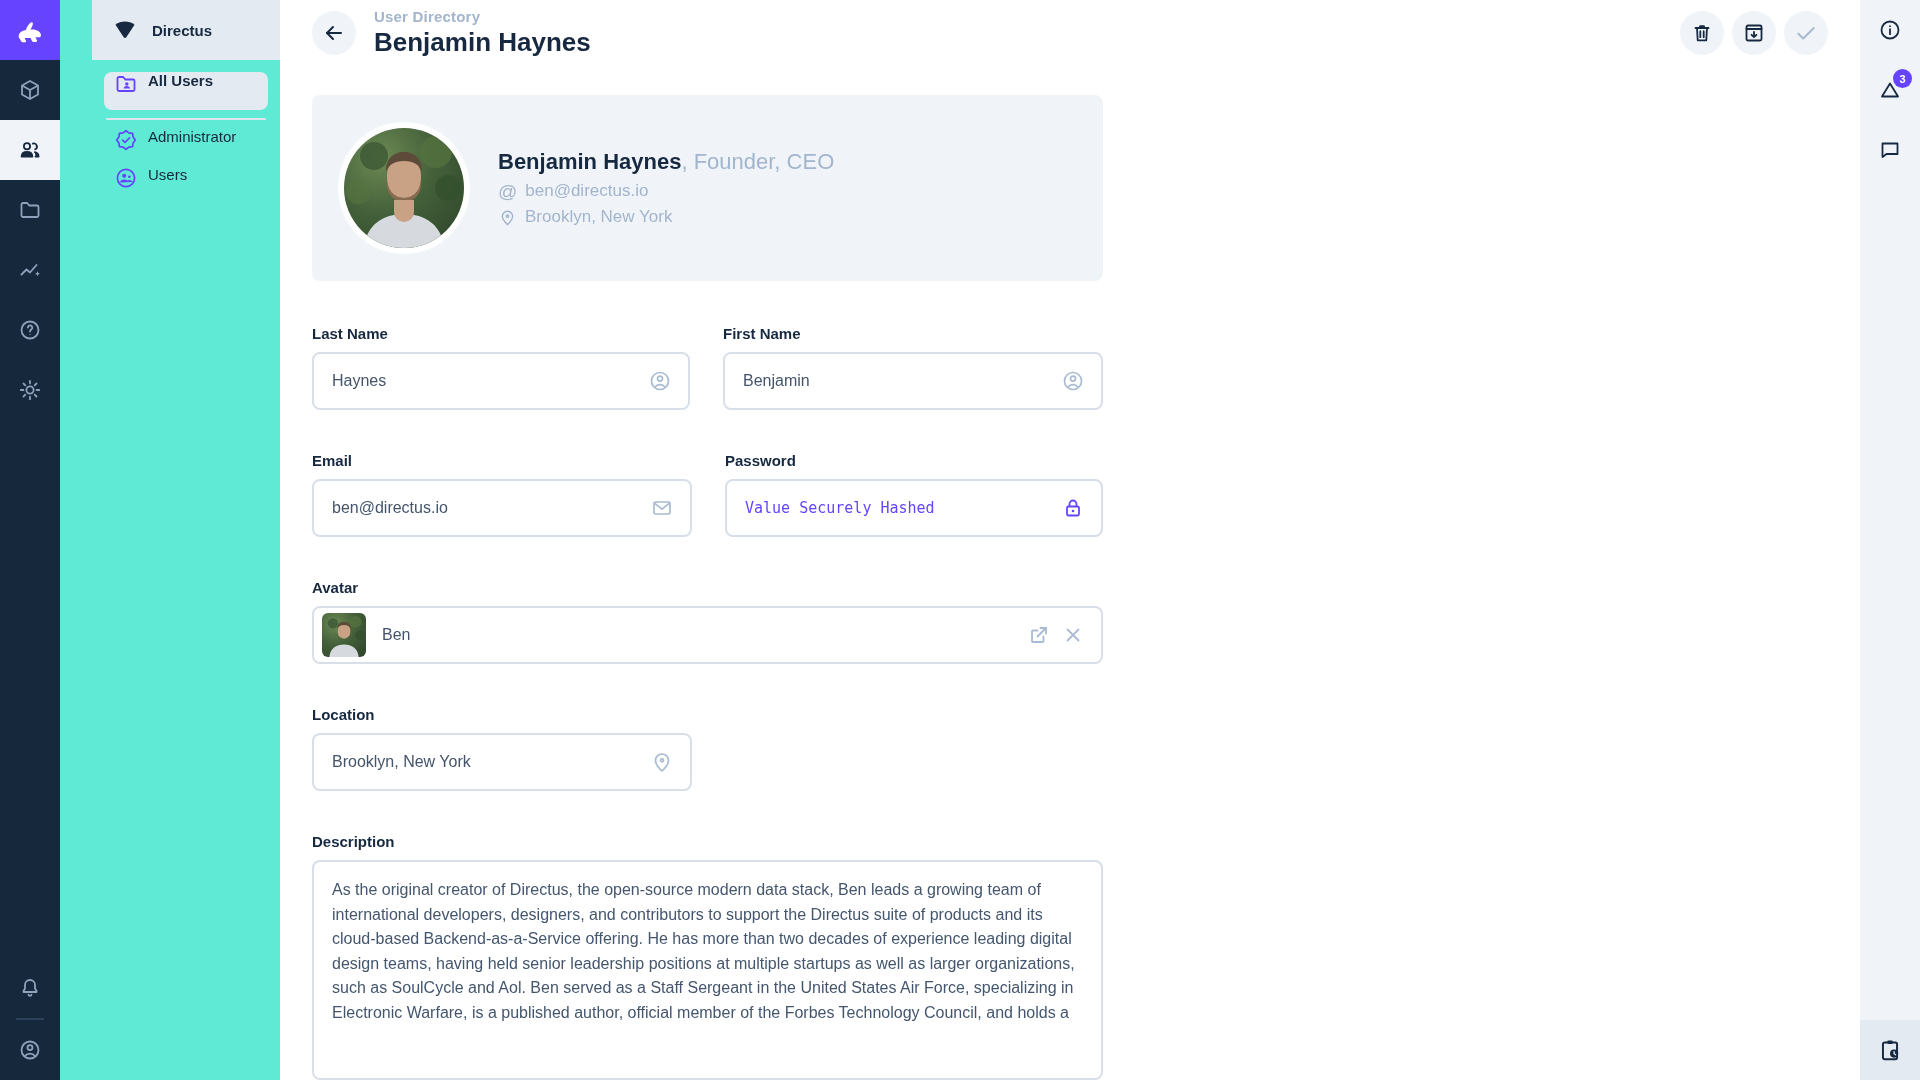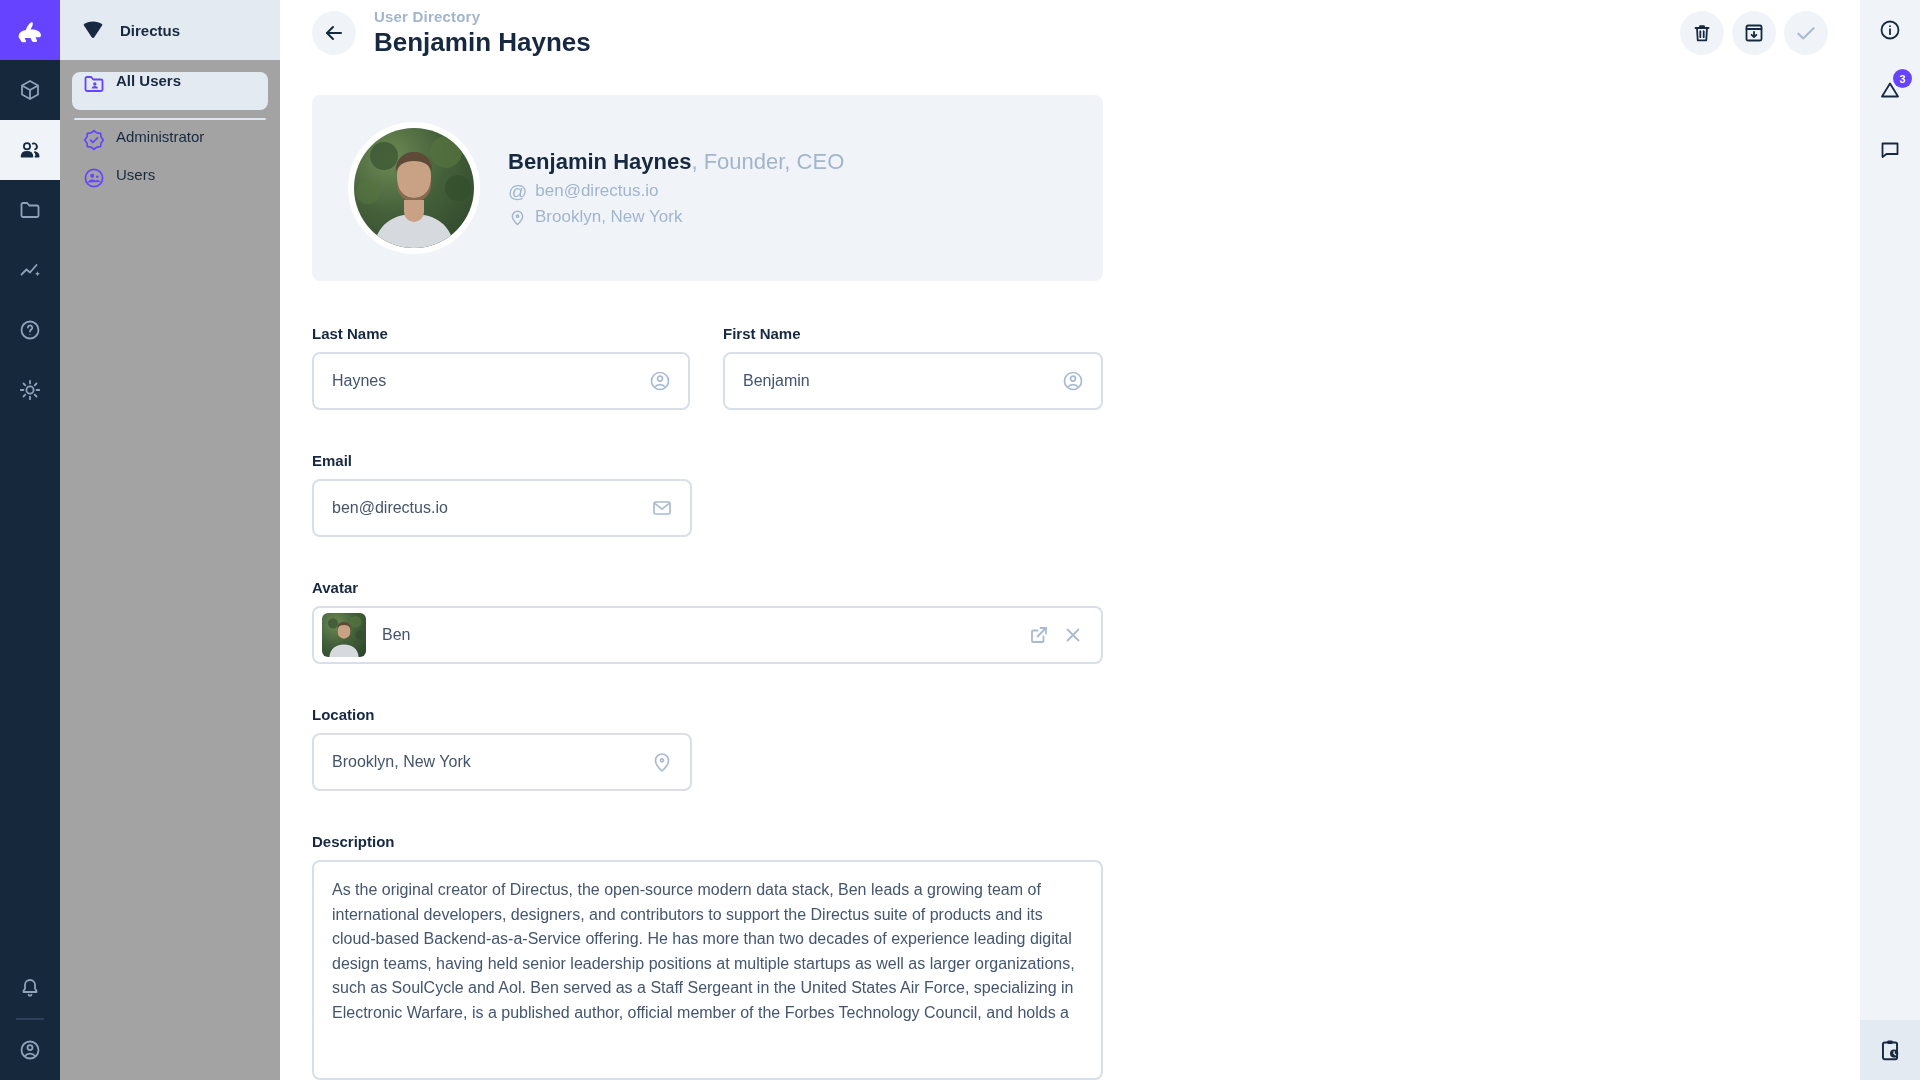--- a/index.html
+++ b/index.html
@@ -18,21 +18,21 @@
   .logo-tile { width:60px; height:60px; background:#6644ff; display:flex; align-items:center; justify-content:center; }
   .module-btn {
     width:60px; height:60px; display:flex; align-items:center; justify-content:center;
     color:#8fa2ba; cursor:pointer;
   }
   .module-btn.active { background:#f0f4f9; color:#172940; }
   .module-spacer { flex:1; }
   .module-divider { height:2px; background:#2c425c; margin:0 16px; }
 
   
-  .nav { width:220px; min-width:220px; background:#a3a3a3; display:flex; flex-direction:column; }
+  .nav { width:220px; min-width:220px; background:#5eead4; display:flex; flex-direction:column;padding-left:32px; }
   .nav-header {
     height:60px; background:#e4eaf1; display:flex; align-items:center;
     padding-left:20px; gap:14px; cursor:pointer;
   }
   .nav-header-title { font-size:15px; font-weight:700; color:#172940; }
   .nav-body { padding:12px; }
   .nav-item {
     height:38px; border-radius:8px; display:flex; align-items:flex-start;
     padding:0 10px; gap:10px; font-size:15px; font-weight:500; color:#172940; cursor:pointer;
   }
@@ -55,21 +55,21 @@
     width:44px; height:44px; border-radius:50%; background:#f0f4f9; border:none;
     display:flex; align-items:center; justify-content:center; color:#172940; cursor:pointer;
   }
   .action-btn.disabled { color:#a9bbd2; }
 
   .content { padding:30px 0 0 32px; }
 
   
   .profile-card {
     width:791px; height:186px; background:#f0f4f9; border-radius:8px;
-    display:flex; align-items:center; padding-left:36px;
+    display:flex; align-items:center; padding-left:26px;
   }
   .avatar-ring {
     width:132px; height:132px; border-radius:50%; background:#fff;
     display:flex; align-items:center; justify-content:center; flex:none;
   }
   .avatar-photo {
     width:120px; height:120px; border-radius:50%; overflow:hidden;
     background:radial-gradient(circle at 30% 25%, #6d8a54 0%, #44603a 45%, #2b4228 100%);
   }
   .card-text { margin-left:28px; }
@@ -381,20 +381,33 @@
 
         <div class="form-row">
           <div class="field half-l">
             <label class="field-label">Email</label>
             <div class="input-shell">
               <input type="text" readonly="" value="ben@directus.io" style="">
               <span class="trail-icon">
                 <svg width="24" height="24" viewBox="0 0 24 24" fill="none" stroke="currentColor" stroke-width="1.7" stroke-linejoin="round">
                     <rect x="4" y="6" width="16" height="12" rx="1.5"></rect>
                     <path d="M4.5 7.2l7.5 6 7.5-6"></path>
+                  </svg>
+              </span>
+            </div>
+          </div>
+          <div class="field half-r">
+            <label class="field-label">Password</label>
+            <div class="input-shell">
+              <input type="text" readonly="" class="hashed" value="Value Securely Hashed" style="">
+              <span class="trail-icon purple">
+                <svg width="24" height="24" viewBox="0 0 24 24" fill="none" stroke="currentColor" stroke-width="1.8" stroke-linejoin="round">
+                    <rect x="6" y="10.5" width="12" height="9" rx="1.5"></rect>
+                    <path d="M8.5 10.5V8a3.5 3.5 0 017 0v2.5"></path>
+                    <circle cx="12" cy="15" r="1.3" fill="currentColor" stroke="none"></circle>
                   </svg>
               </span>
             </div>
           </div>
         </div>
 
         <div class="form-row">
           <div class="field full">
             <label class="field-label">Avatar</label>
             <div class="input-shell avatar-shell">

